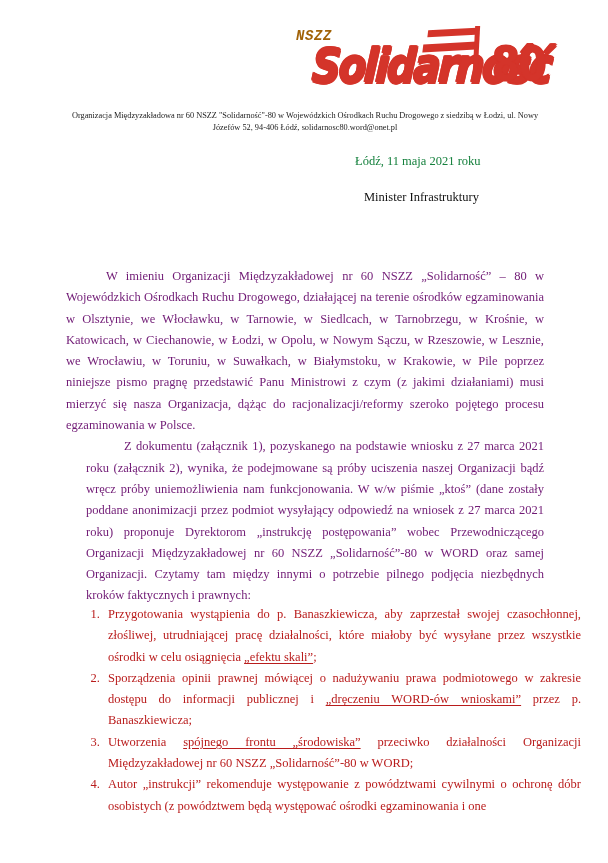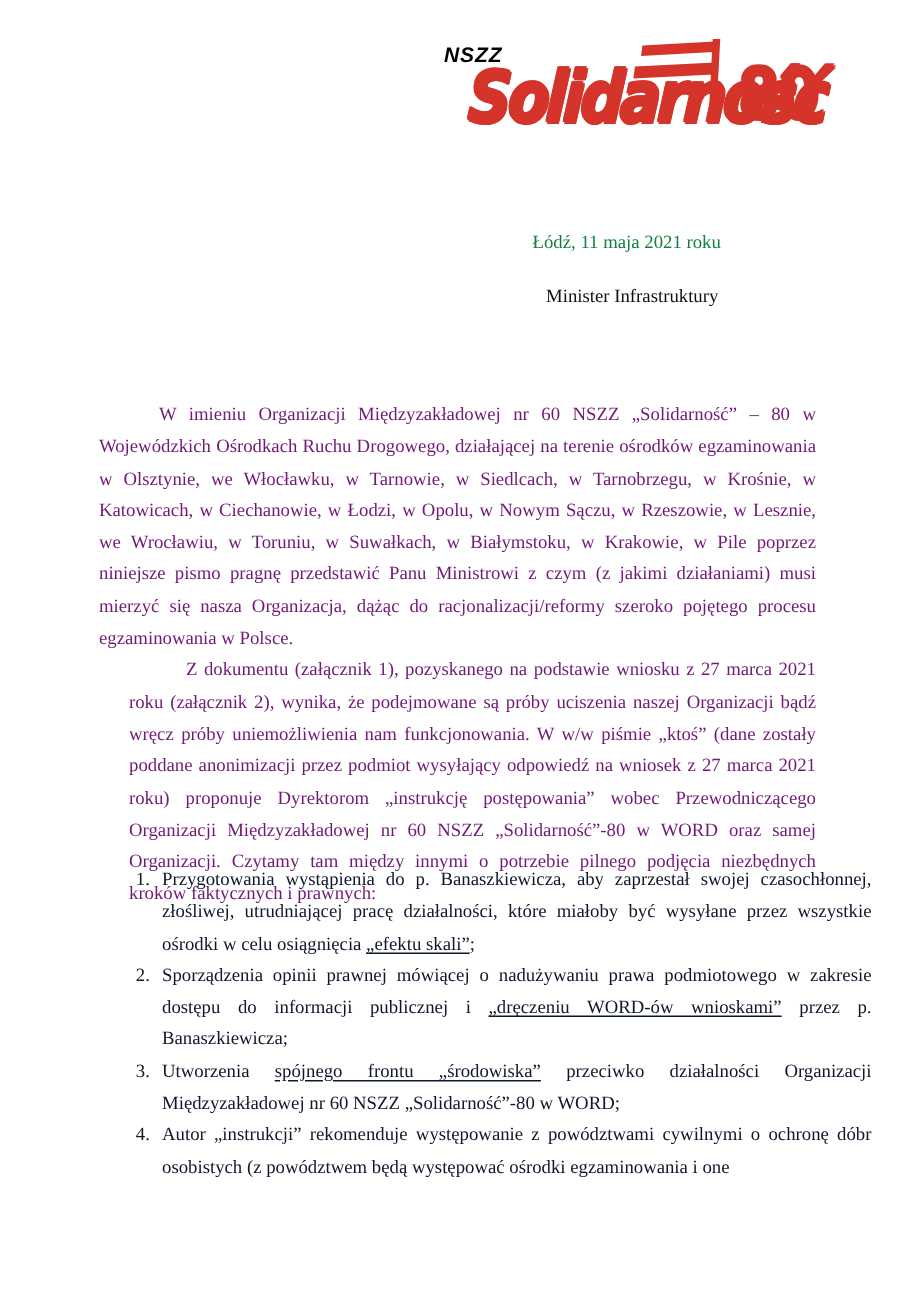--- a/index.html
+++ b/index.html
@@ -31,26 +31,26 @@
     position: absolute;
     left: 296px;
     top: 0;
     width: 250px;
     height: 82px;
   }
   .logo-nszz {
     position: absolute;
     left: 0px;
     top: 4px;
-    font-family: Liberation Sans, sans-serif;
+    font-family: Liberation Mono, monospace;
     font-style: italic;
     font-weight: bold;
     font-size: 14px;
     letter-spacing: 0.6px;
-    color: #000000;
+    color: #a16207;
   }
   .logo-solidarnosc {
     position: absolute;
     left: 18px;
     top: 16px;
     font-family: "DejaVu Sans", sans-serif;
     font-weight: bold;
     font-style: italic;
     font-size: 40px;
     line-height: 44px;
@@ -173,27 +173,27 @@
   }
   .body-text p.p-second {
     text-indent: 38px;
     margin-left: 20px;
   }
 
   
   ol.claims {
     position: absolute;
     left: 66px;
-    top: 576px;
+    top: 604px;
     width: 478px;
     margin: 0;
     padding: 0 0 0 37px;
     font-size: 12.5px;
     line-height: 21.3px;
-    color: #0f172a;
+    color: #b91c1c;
     list-style-position: outside;
   }
   ol.claims > li {
     margin: 0 0 0 0;
     padding-left: 5px;
     text-align: justify;
   }
   ol.claims > li::marker {
     font-family: "Liberation Serif", "DejaVu Serif", serif;
     font-size: 12.5px;
@@ -214,20 +214,21 @@
       <div class="logo-solidarnosc">Solidarność</div>
       <div class="logo-flag">
         <div class="flag-stripe-top"></div>
         <div class="flag-stripe-bot"></div>
         <div class="flag-pole"></div>
       </div>
       <div class="logo-80">80</div>
     </div>
   </div>
 
+  <div class="org-line">Organizacja Międzyzakładowa nr 60 NSZZ "Solidarność"-80 w Wojewódzkich Ośrodkach Ruchu Drogowego z siedzibą w Łodzi, ul. Nowy Józefów 52,  94-406 Łódź, solidarnosc80.word@onet.pl</div>
 
   <div class="date-line">Łódź, 11 maja 2021 roku</div>
   <div class="addressee">Minister Infrastruktury</div>
 
 
   <div class="body-text">
     <p>W imieniu Organizacji Międzyzakładowej nr 60 NSZZ „Solidarność” – 80 w Wojewódzkich Ośrodkach Ruchu Drogowego, działającej na terenie ośrodków egzaminowania w Olsztynie, we Włocławku, w Tarnowie, w Siedlcach, w Tarnobrzegu, w Krośnie, w Katowicach, w Ciechanowie, w Łodzi, w Opolu, w Nowym Sączu, w Rzeszowie, w Lesznie, we Wrocławiu, w Toruniu, w Suwałkach, w Białymstoku, w Krakowie, w Pile poprzez niniejsze pismo pragnę przedstawić Panu Ministrowi z czym (z jakimi działaniami) musi mierzyć się nasza Organizacja, dążąc do racjonalizacji/reformy szeroko pojętego procesu egzaminowania w Polsce.</p>
     <p class="p-second">Z dokumentu (załącznik 1), pozyskanego na podstawie wniosku z 27 marca 2021 roku (załącznik 2), wynika, że podejmowane są próby uciszenia naszej Organizacji bądź wręcz próby uniemożliwienia nam funkcjonowania. W w/w piśmie „ktoś” (dane zostały poddane anonimizacji przez podmiot wysyłający odpowiedź na wniosek z 27 marca 2021 roku) proponuje Dyrektorom „instrukcję postępowania” wobec Przewodniczącego Organizacji Międzyzakładowej nr 60 NSZZ „Solidarność”-80 w WORD oraz samej Organizacji. Czytamy tam między innymi o potrzebie pilnego  podjęcia niezbędnych kroków faktycznych i prawnych:</p>
   </div>
 

